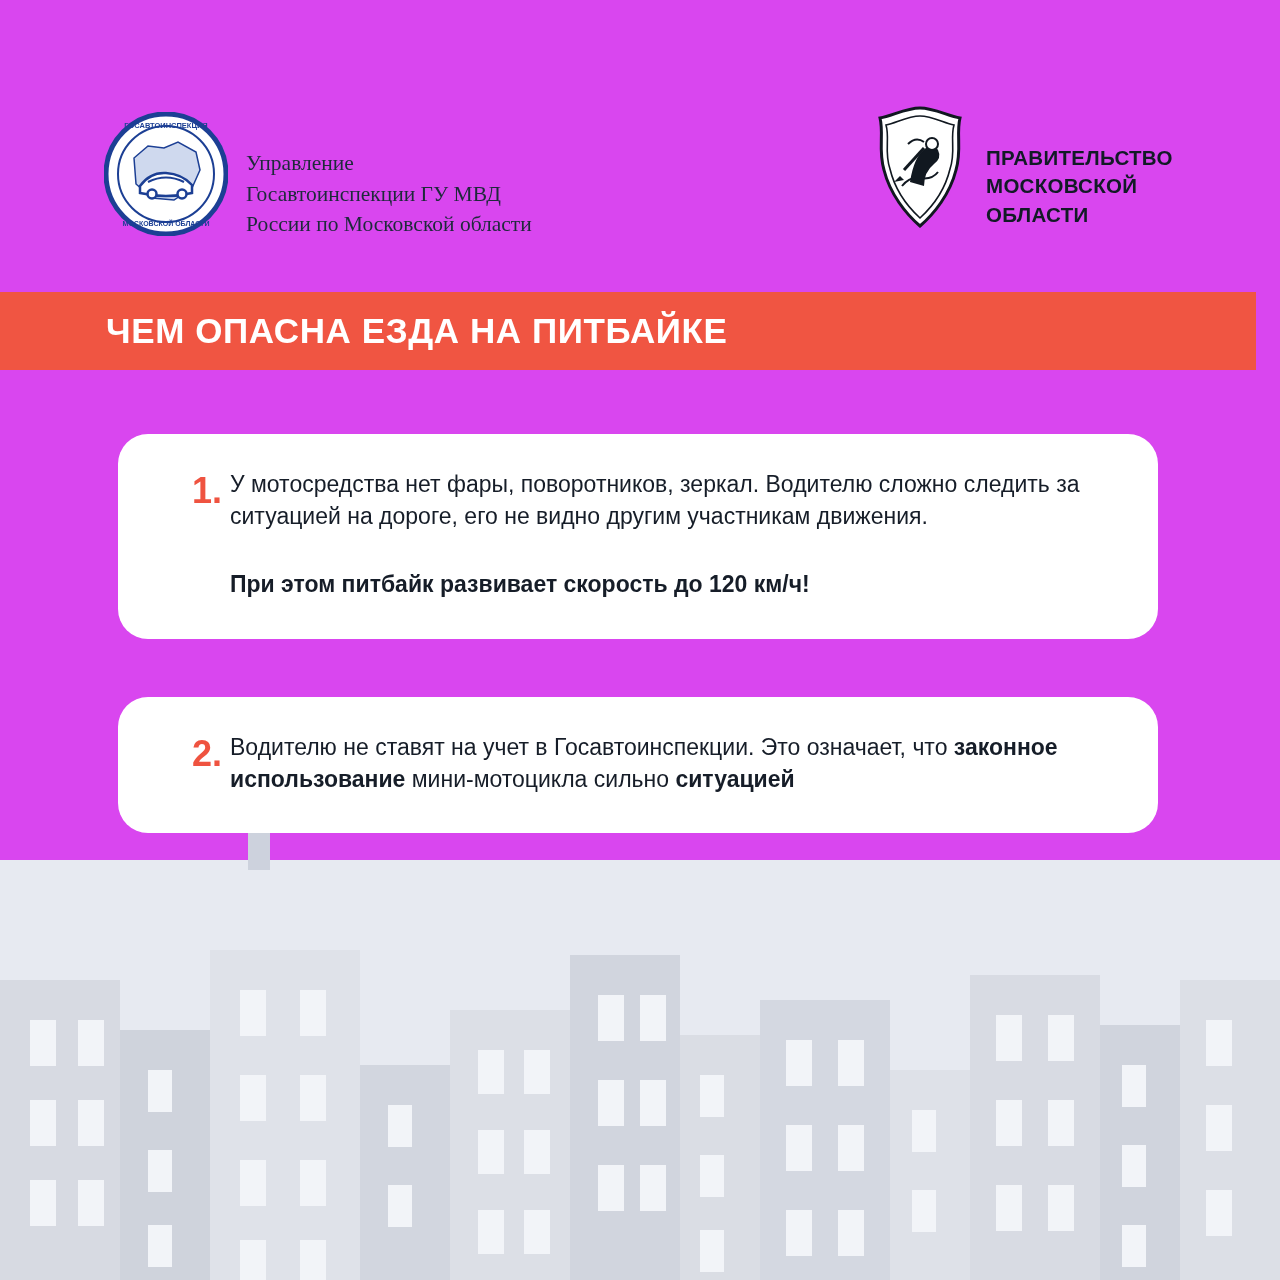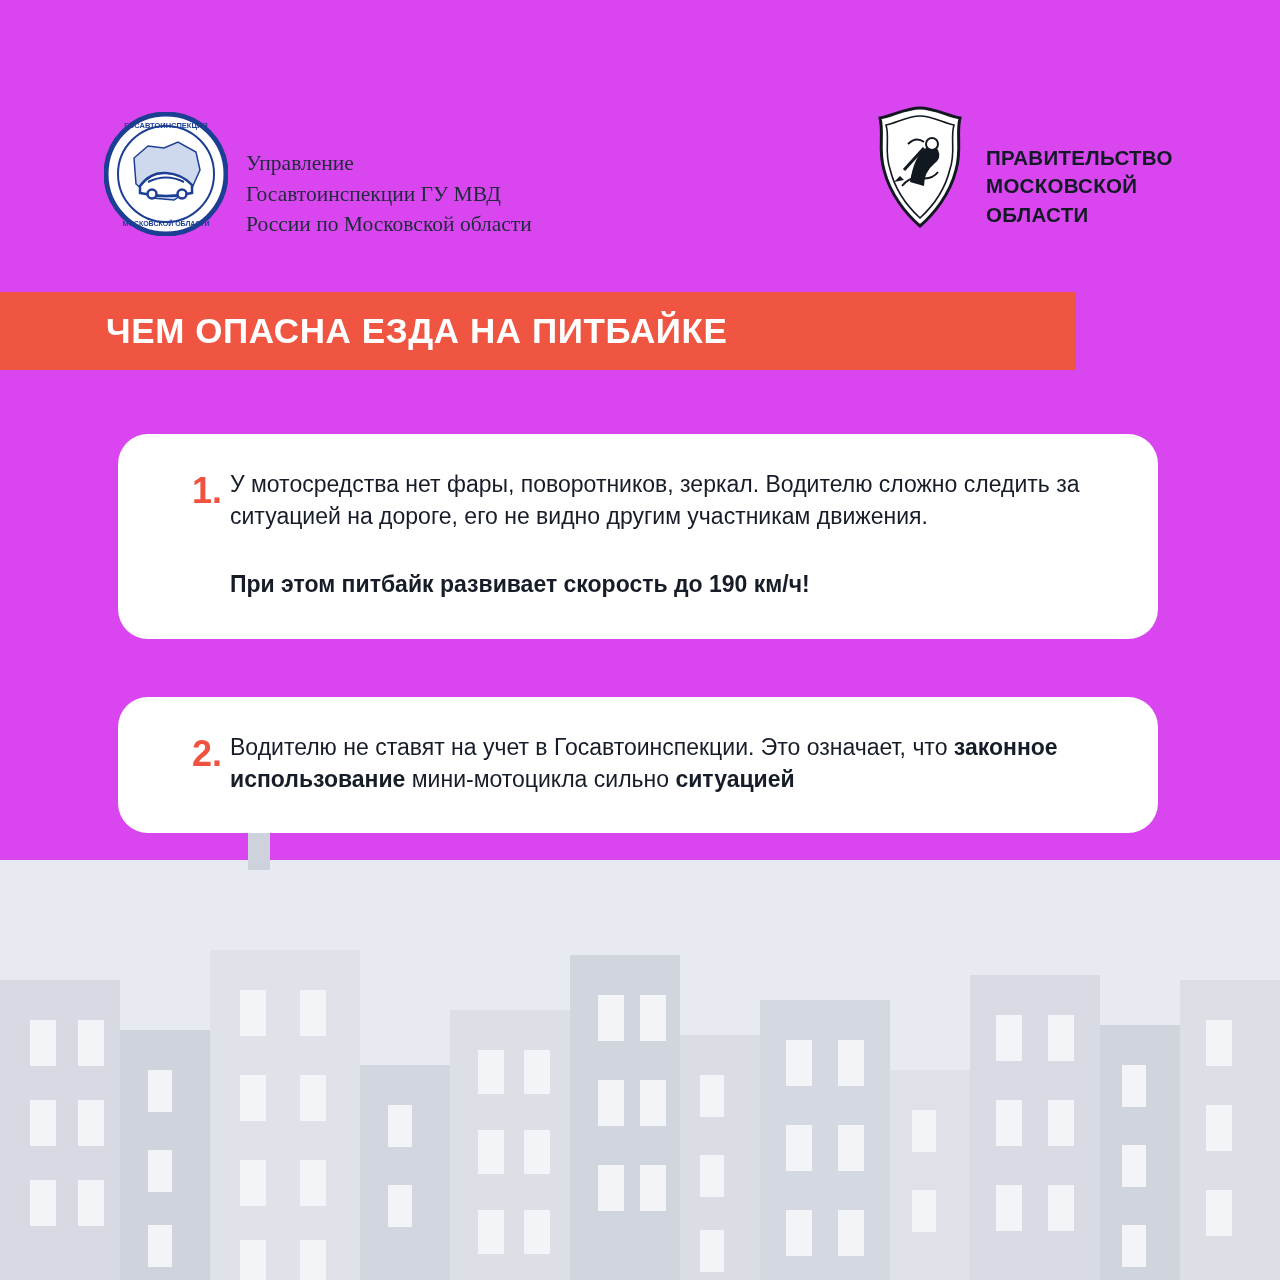--- a/index.html
+++ b/index.html
@@ -80,21 +80,21 @@
     font-weight: bold;
     color: #121a26;
     white-space: pre-line;
   }
 
   
   .title-bar {
     position: absolute;
     left: 0;
     top: 292px;
-    width: 1076px;
+    width: 1256px;
     height: 78px;
     background: #f05542;
     z-index: 3;
     display: flex;
     align-items: center;
   }
   .title-bar h1 {
     margin: 0;
     padding-left: 106px;
     color: #ffffff;
@@ -284,21 +284,21 @@
   </div>
 
   <div class="cards">
 
     <div class="connector"></div>
 
     <div class="card first">
       <div class="card-num">1.</div>
       <div class="card-body">
         <p>У мотосредства нет фары, поворотников, зеркал. Водителю сложно следить за ситуацией на дороге, его не видно другим участникам движения.</p>
-        <p class="p-bold">При этом питбайк развивает скорость до 190 км/ч!</p>
+        <p class="p-bold">При этом питбайк развивает скорость до 120 км/ч!</p>
       </div>
     </div>
 
     <div class="card second">
       <div class="card-num">2.</div>
       <div class="card-body">
         <p><span>Водителю не ставят на учет в Госавтоинспекции. Это означает, что </span><span class="bold">законное использование</span><span> мини-мотоцикла сильно </span><span class="bold">ситуацией</span></p>
       </div>
     </div>
   </div>

